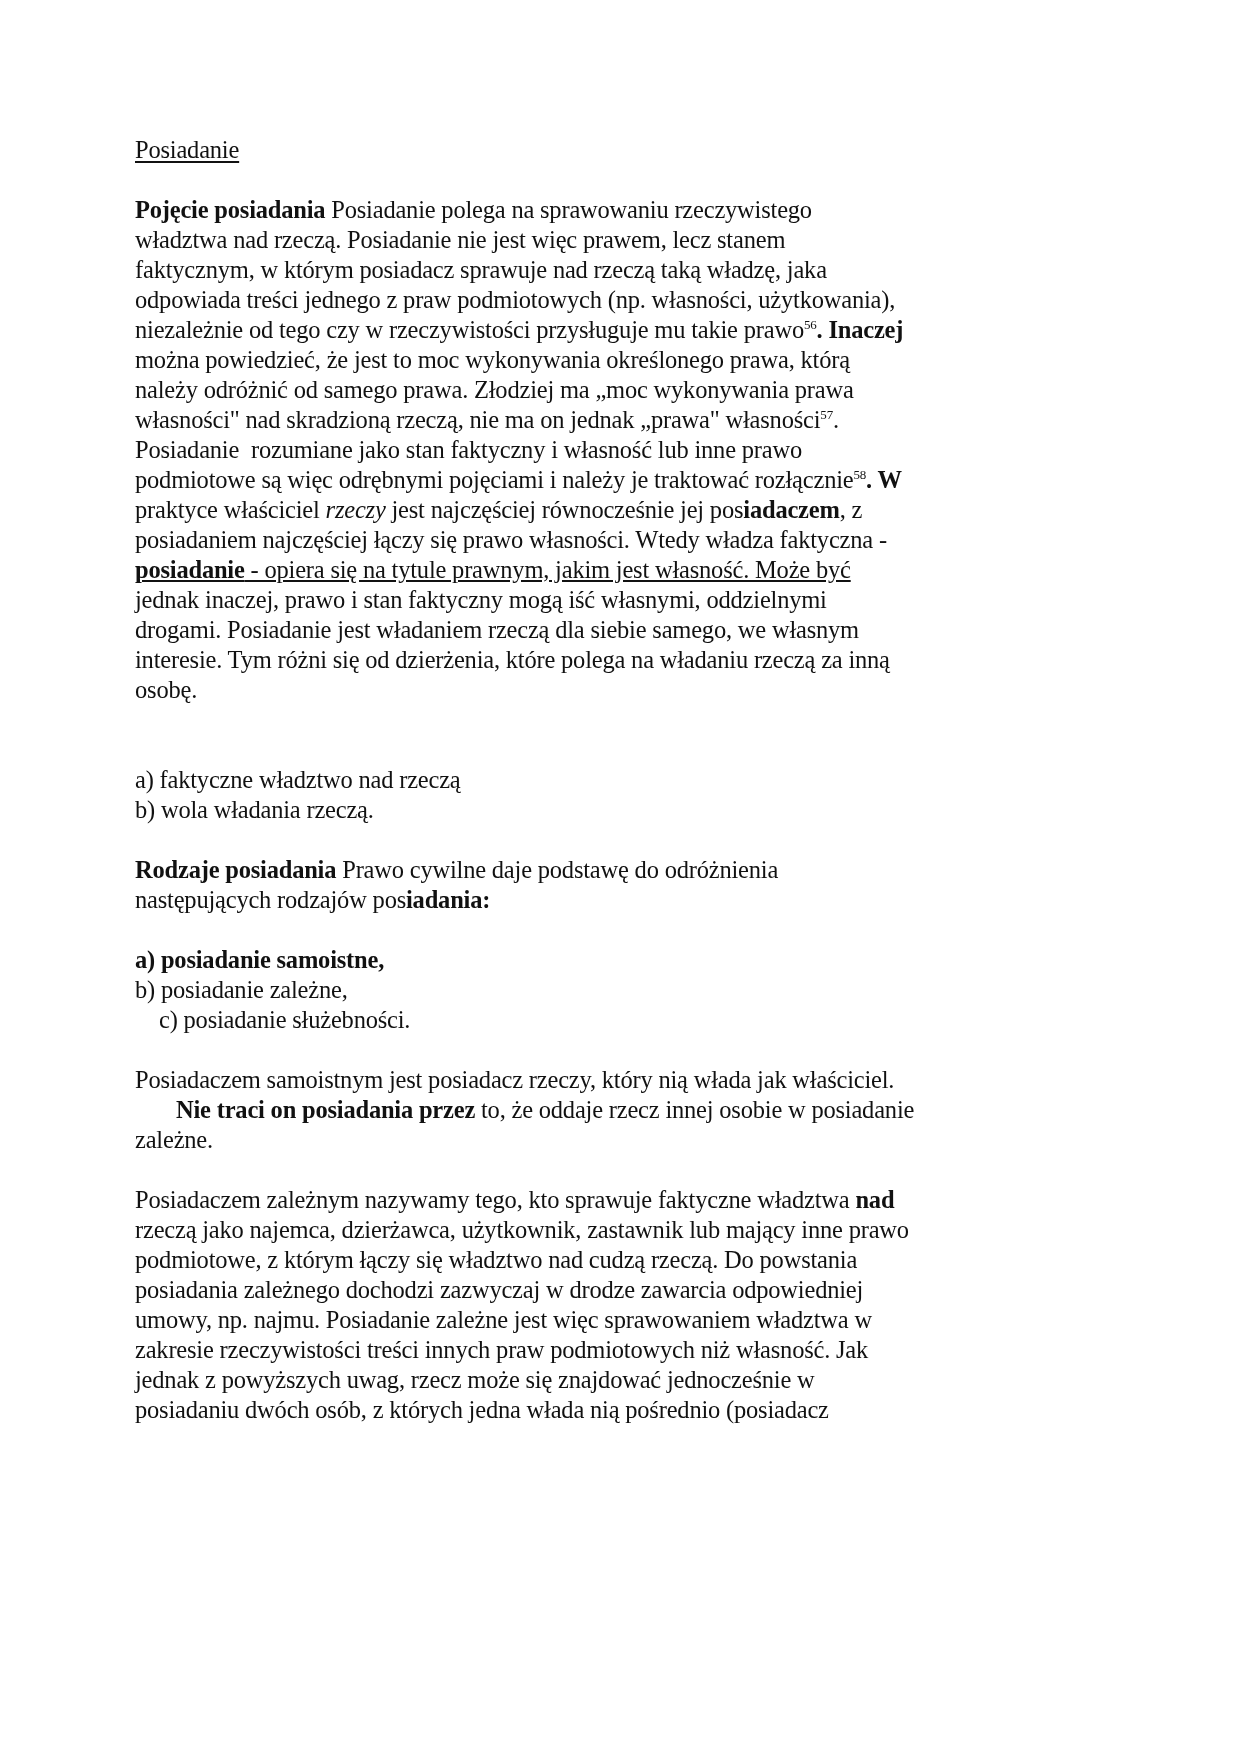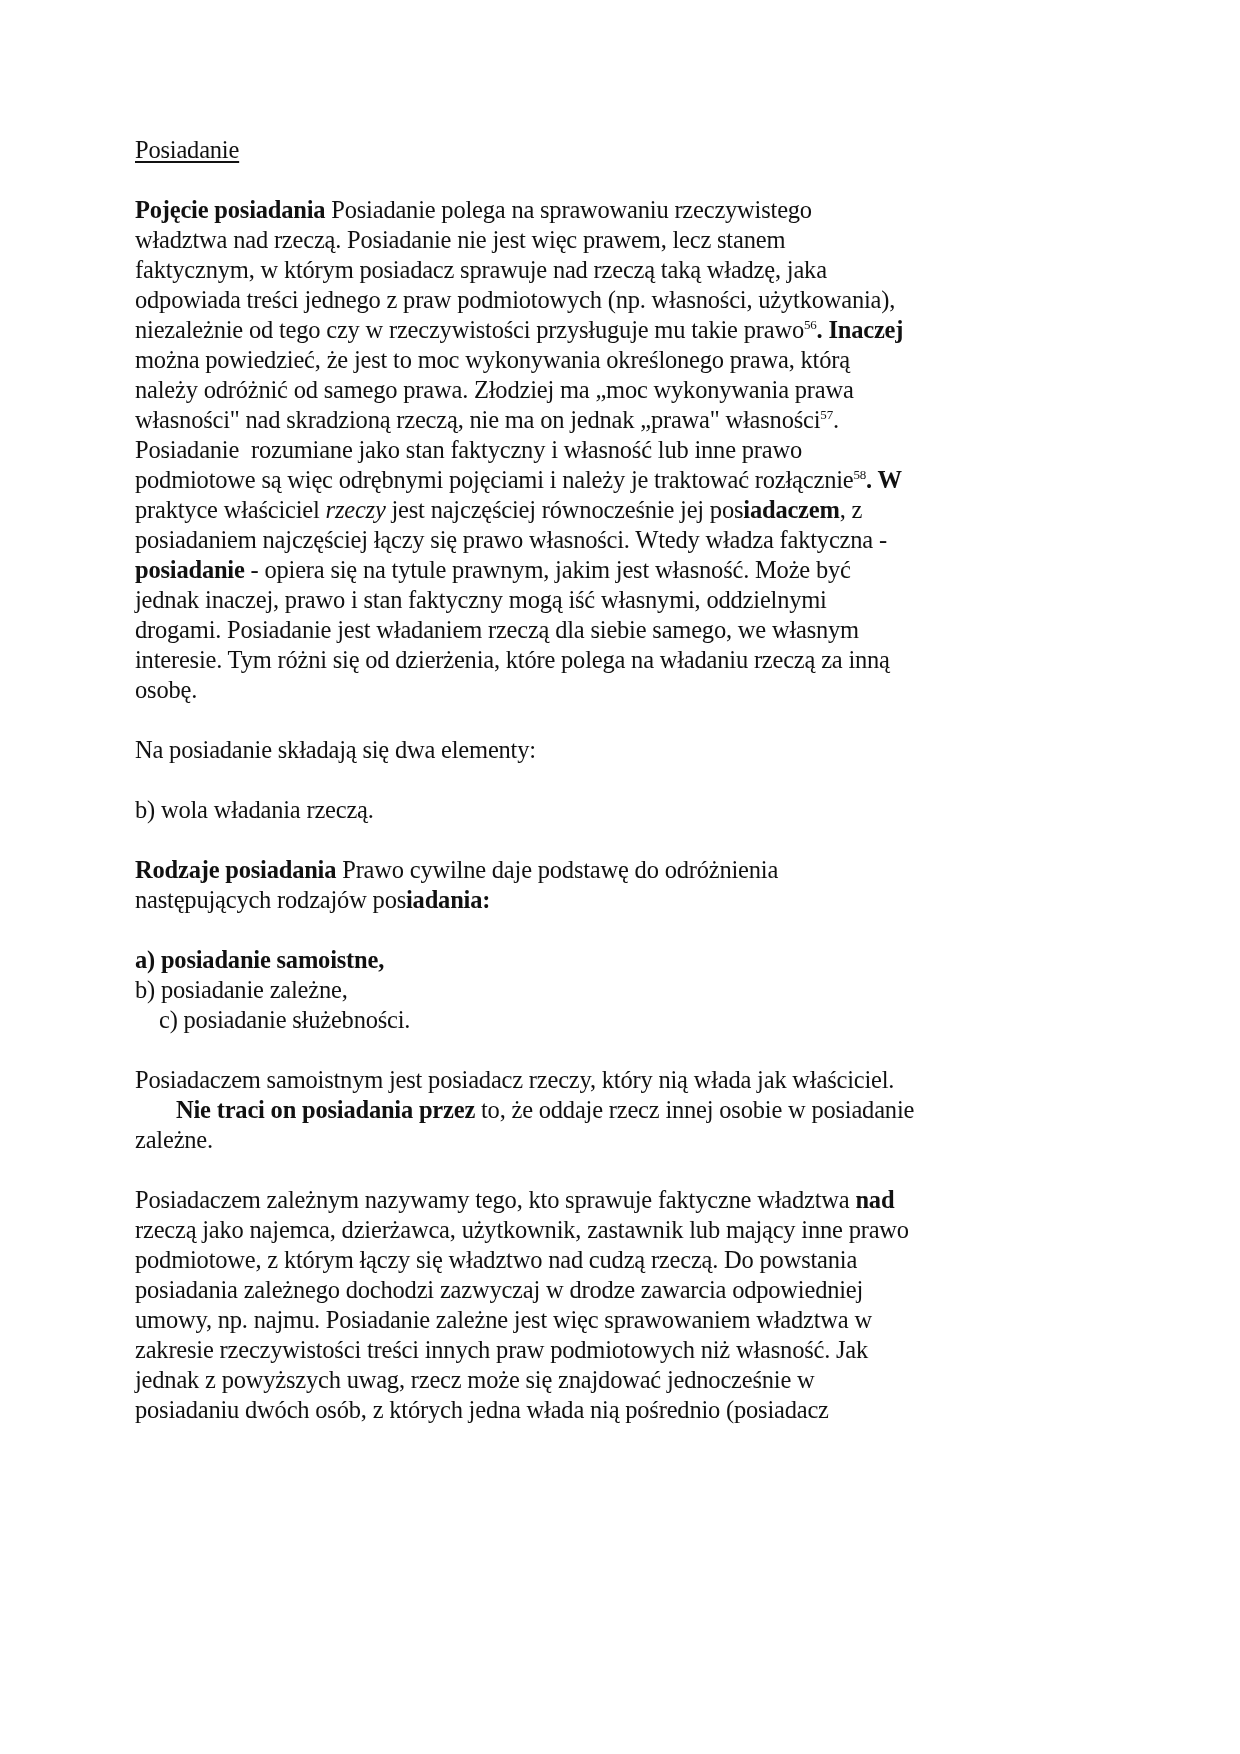--- a/index.html
+++ b/index.html
@@ -26,28 +26,28 @@
       <div class="line" style="top: 255px;"><span>faktycznym, w którym posiadacz sprawuje nad rzeczą taką władzę, jaka</span></div>
       <div class="line" style="top: 285px;"><span>odpowiada treści jednego z praw podmiotowych (np. własności, użytkowania),</span></div>
       <div class="line" style="top: 315px;"><span>niezależnie od tego czy w rzeczywistości przysługuje mu takie prawo</span><sup>56</sup><span class="b">. Inaczej</span></div>
       <div class="line" style="top: 345px;"><span>można powiedzieć, że jest to moc wykonywania określonego prawa, którą</span></div>
       <div class="line" style="top: 375px;"><span>należy odróżnić od samego prawa. Złodziej ma „moc wykonywania prawa</span></div>
       <div class="line" style="top: 405px;"><span>własności" nad skradzioną rzeczą, nie ma on jednak „prawa" własności</span><sup>57</sup><span>.</span></div>
       <div class="line" style="top: 435px;"><span>Posiadanie  rozumiane jako stan faktyczny i własność lub inne prawo</span></div>
       <div class="line" style="top: 465px;"><span>podmiotowe są więc odrębnymi pojęciami i należy je traktować rozłącznie</span><sup>58</sup><span class="b">. W</span></div>
       <div class="line" style="top: 495px;"><span>praktyce właściciel </span><span class="i">rzeczy</span><span> jest najczęściej równocześnie jej pos</span><span class="b">iadaczem</span><span>, z</span></div>
       <div class="line" style="top: 525px;"><span>posiadaniem najczęściej łączy się prawo własności. Wtedy władza faktyczna -</span></div>
-      <div class="line" style="top: 555px;"><span class="b">posiadanie</span><span> - opiera się na tytule prawnym, jakim jest własność. Może być</span></div>
+      <div class="line" style="top: 555px; text-decoration: underline;"><span class="b">posiadanie</span><span> - opiera się na tytule prawnym, jakim jest własność. Może być</span></div>
       <div class="line" style="top: 585px;"><span>jednak inaczej, prawo i stan faktyczny mogą iść własnymi, oddzielnymi</span></div>
       <div class="line" style="top: 615px;"><span>drogami. Posiadanie jest władaniem rzeczą dla siebie samego, we własnym</span></div>
       <div class="line" style="top: 645px;"><span>interesie. Tym różni się od dzierżenia, które polega na władaniu rzeczą za inną</span></div>
       <div class="line" style="top: 675px;"><span>osobę.</span></div>
     </div>
 
-  <div class="line" style="top:735px">Na posiadanie składają się dwa elementy:</div>
+  <div class="line" style="top:765px">a) faktyczne władztwo nad rzeczą</div>
   <div class="line" style="top:795px">b) wola władania rzeczą.</div>
 
   <div>
       <div class="line" style="top: 855px;"><span class="b">Rodzaje posiadania</span><span> Prawo cywilne daje podstawę do odróżnienia</span></div>
       <div class="line" style="top: 885px;"><span>następujących rodzajów pos</span><span class="b">iadania:</span></div>
     </div>
   <div>
       <div class="line" style="top: 945px;"><span class="b">a) posiadanie samoistne,</span></div>
       <div class="line" style="top: 975px;"><span>b) posiadanie zależne,</span></div>
       <div class="line" style="top: 1005px; margin-left: 24px;"><span>c) posiadanie służebności.</span></div>

